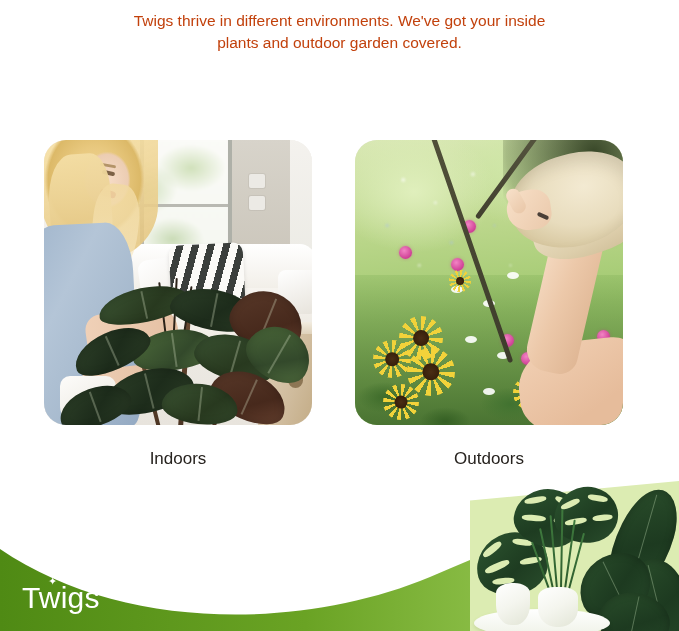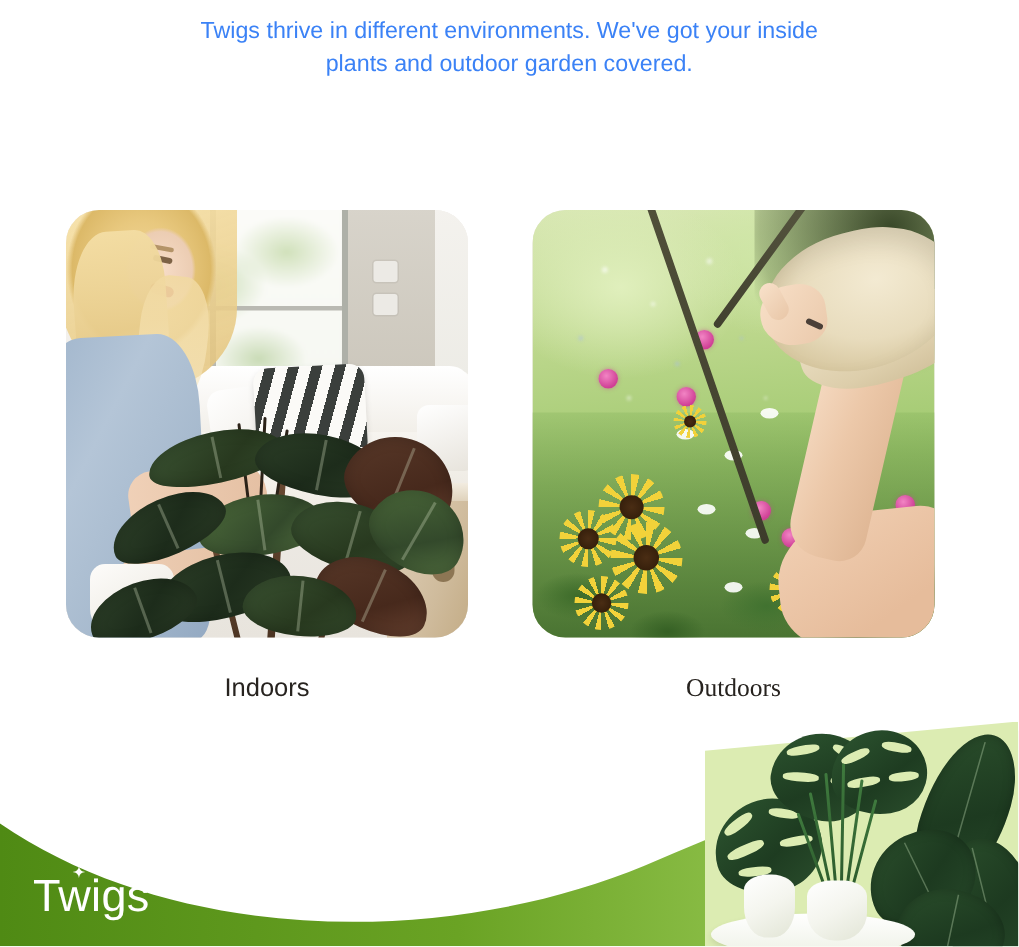--- a/index.html
+++ b/index.html
@@ -34,21 +34,21 @@
     color: #2f4d10;
     white-space: nowrap;
   }
   #subhead {
     margin: 10px auto 0 auto;
     width: 430px;
     font-family: "Liberation Sans", "DejaVu Sans", sans-serif;
     font-size: 15.5px;
     line-height: 22px;
     font-weight: 400;
-    color: #3b82f6;
+    color: #c2410c;
   }
 
   
   #cards {
     position: absolute;
     top: 140px; left: 0;
     width: 679px;
     height: 290px;
   }
   .card {
@@ -394,21 +394,21 @@
   .caption {
     position: absolute;
     top: 449px;
     width: 268px;
     text-align: center;
     font-family: "Liberation Sans", "DejaVu Sans", sans-serif;
     font-size: 17px;
     color: #27231f;
   }
   #cap-indoors { left: 44px; }
-  #cap-outdoors { left: 355px; font-family: Liberation Serif, serif; }
+  #cap-outdoors { left: 355px; }
 
   
   #footer {
     position: absolute;
     left: 0; top: 481px;
     width: 679px; height: 150px;
     overflow: hidden;
   }
   #footer-wave { position: absolute; inset: 0; }
   #footer-panel {

